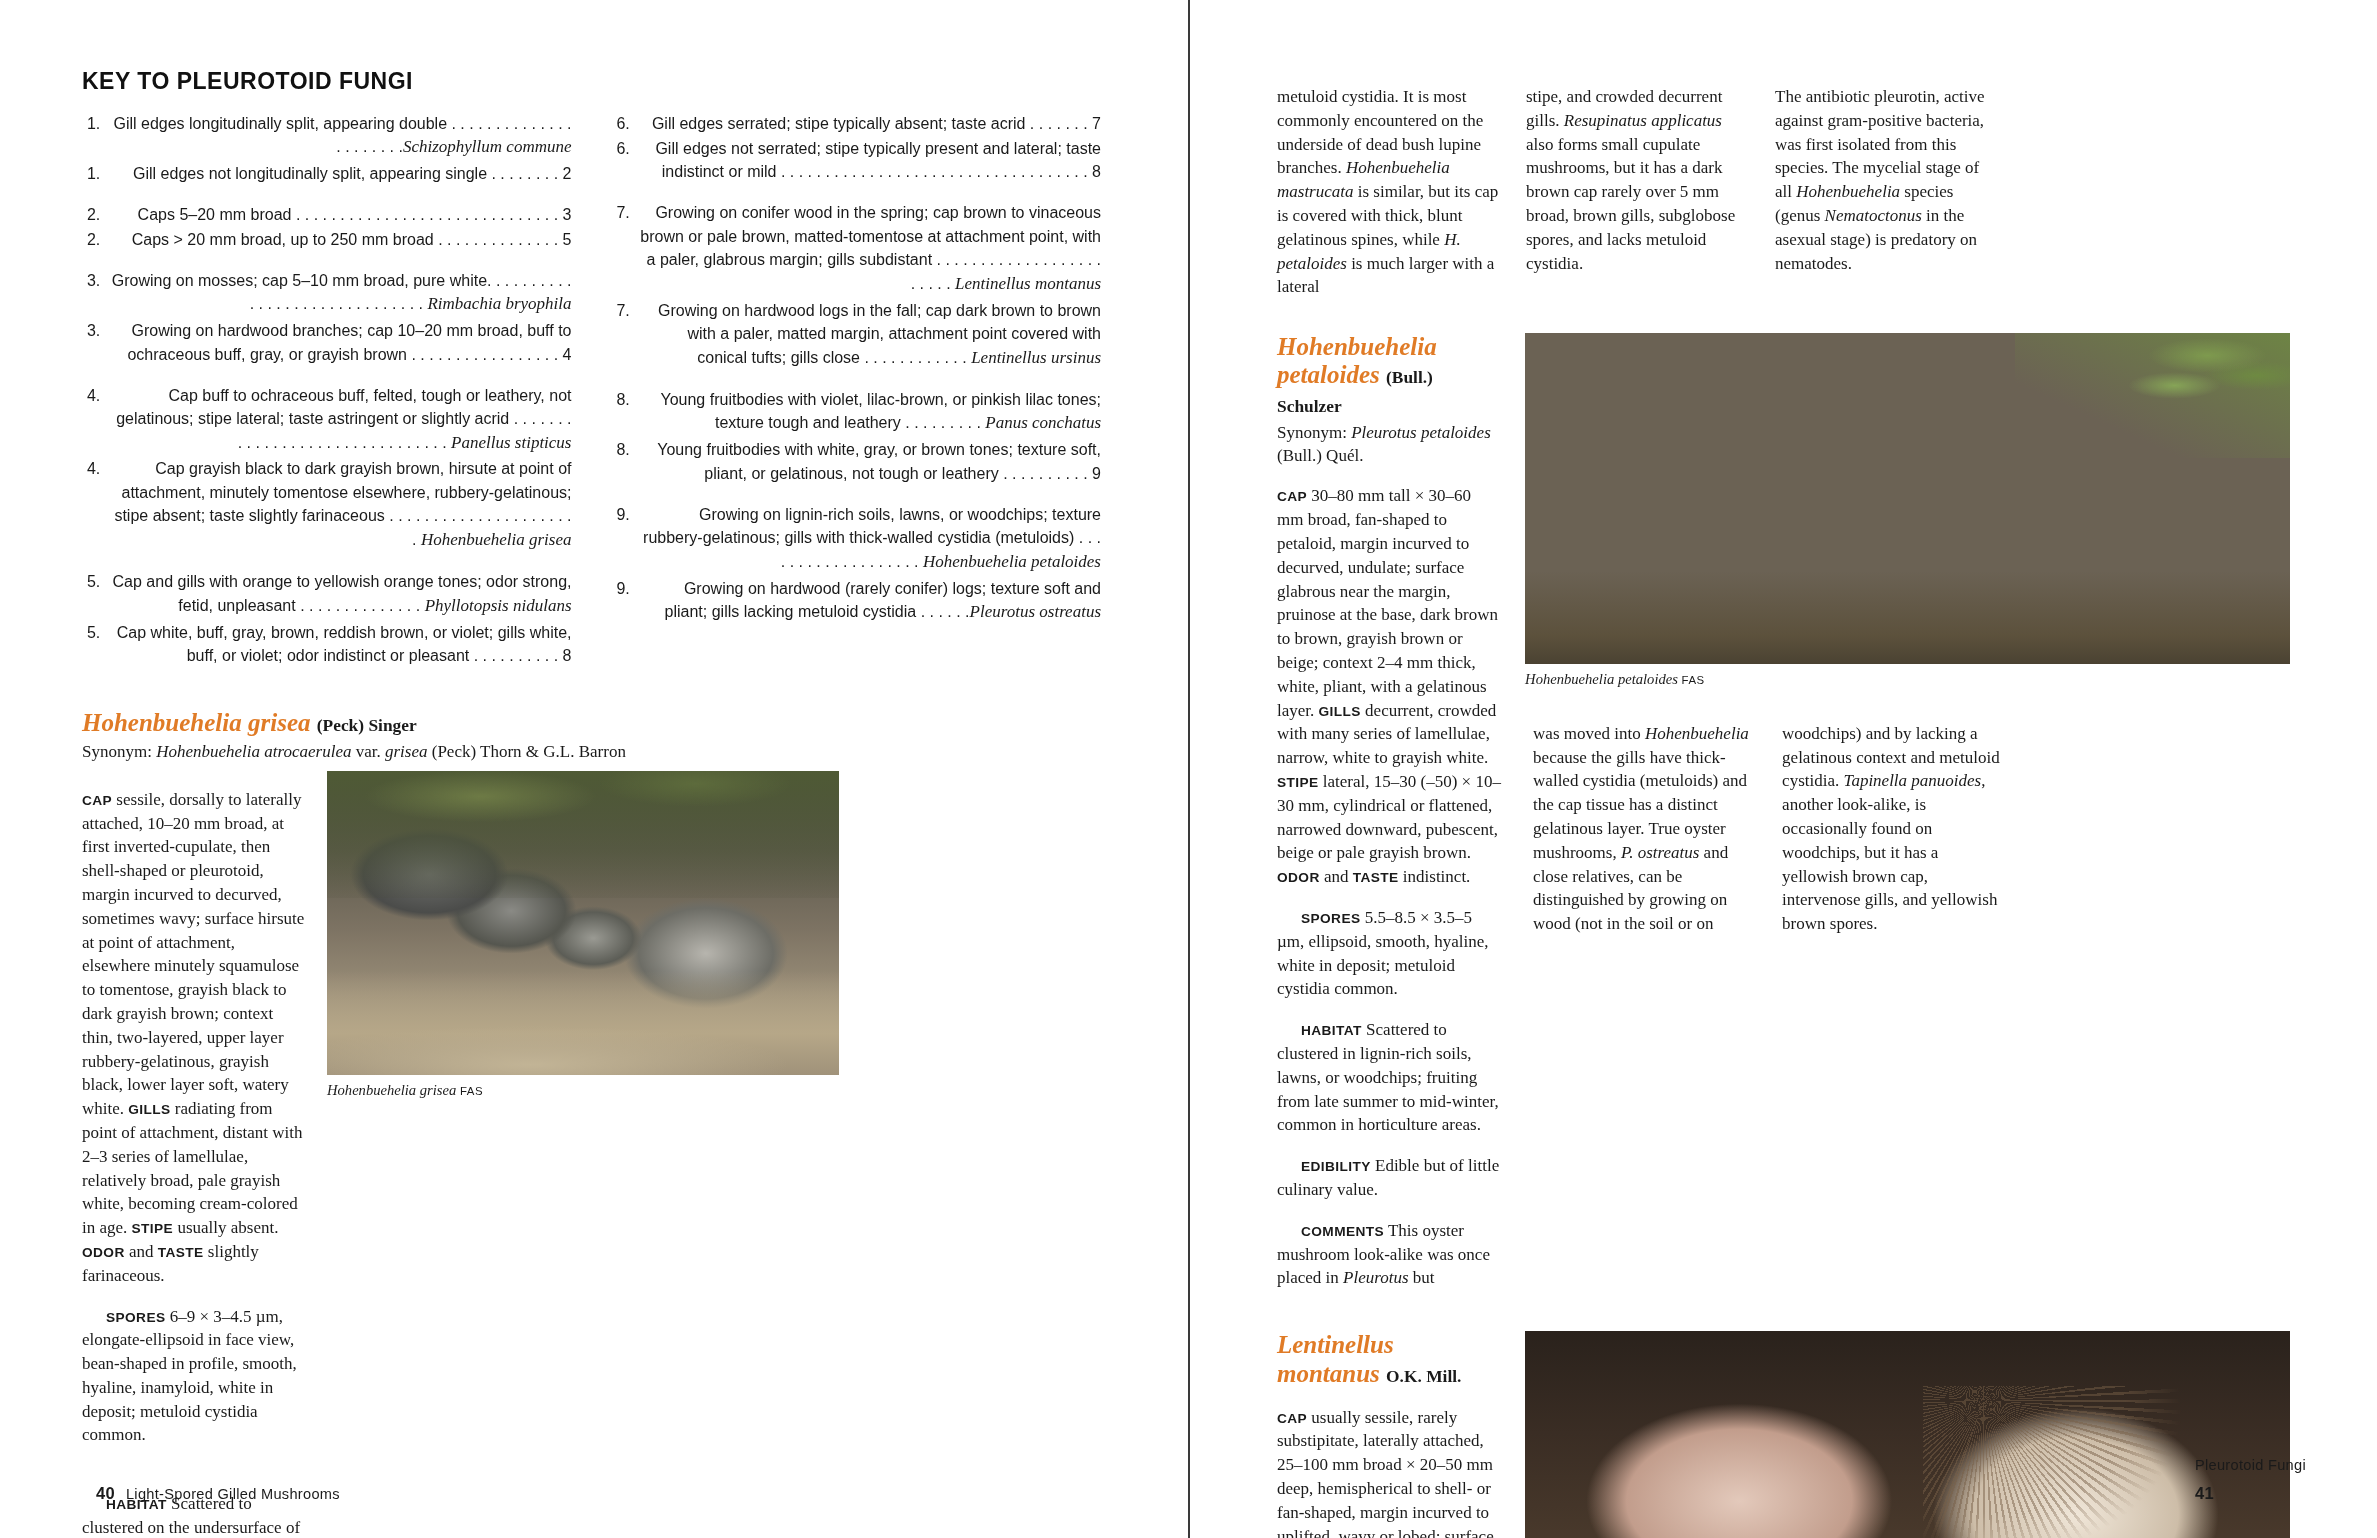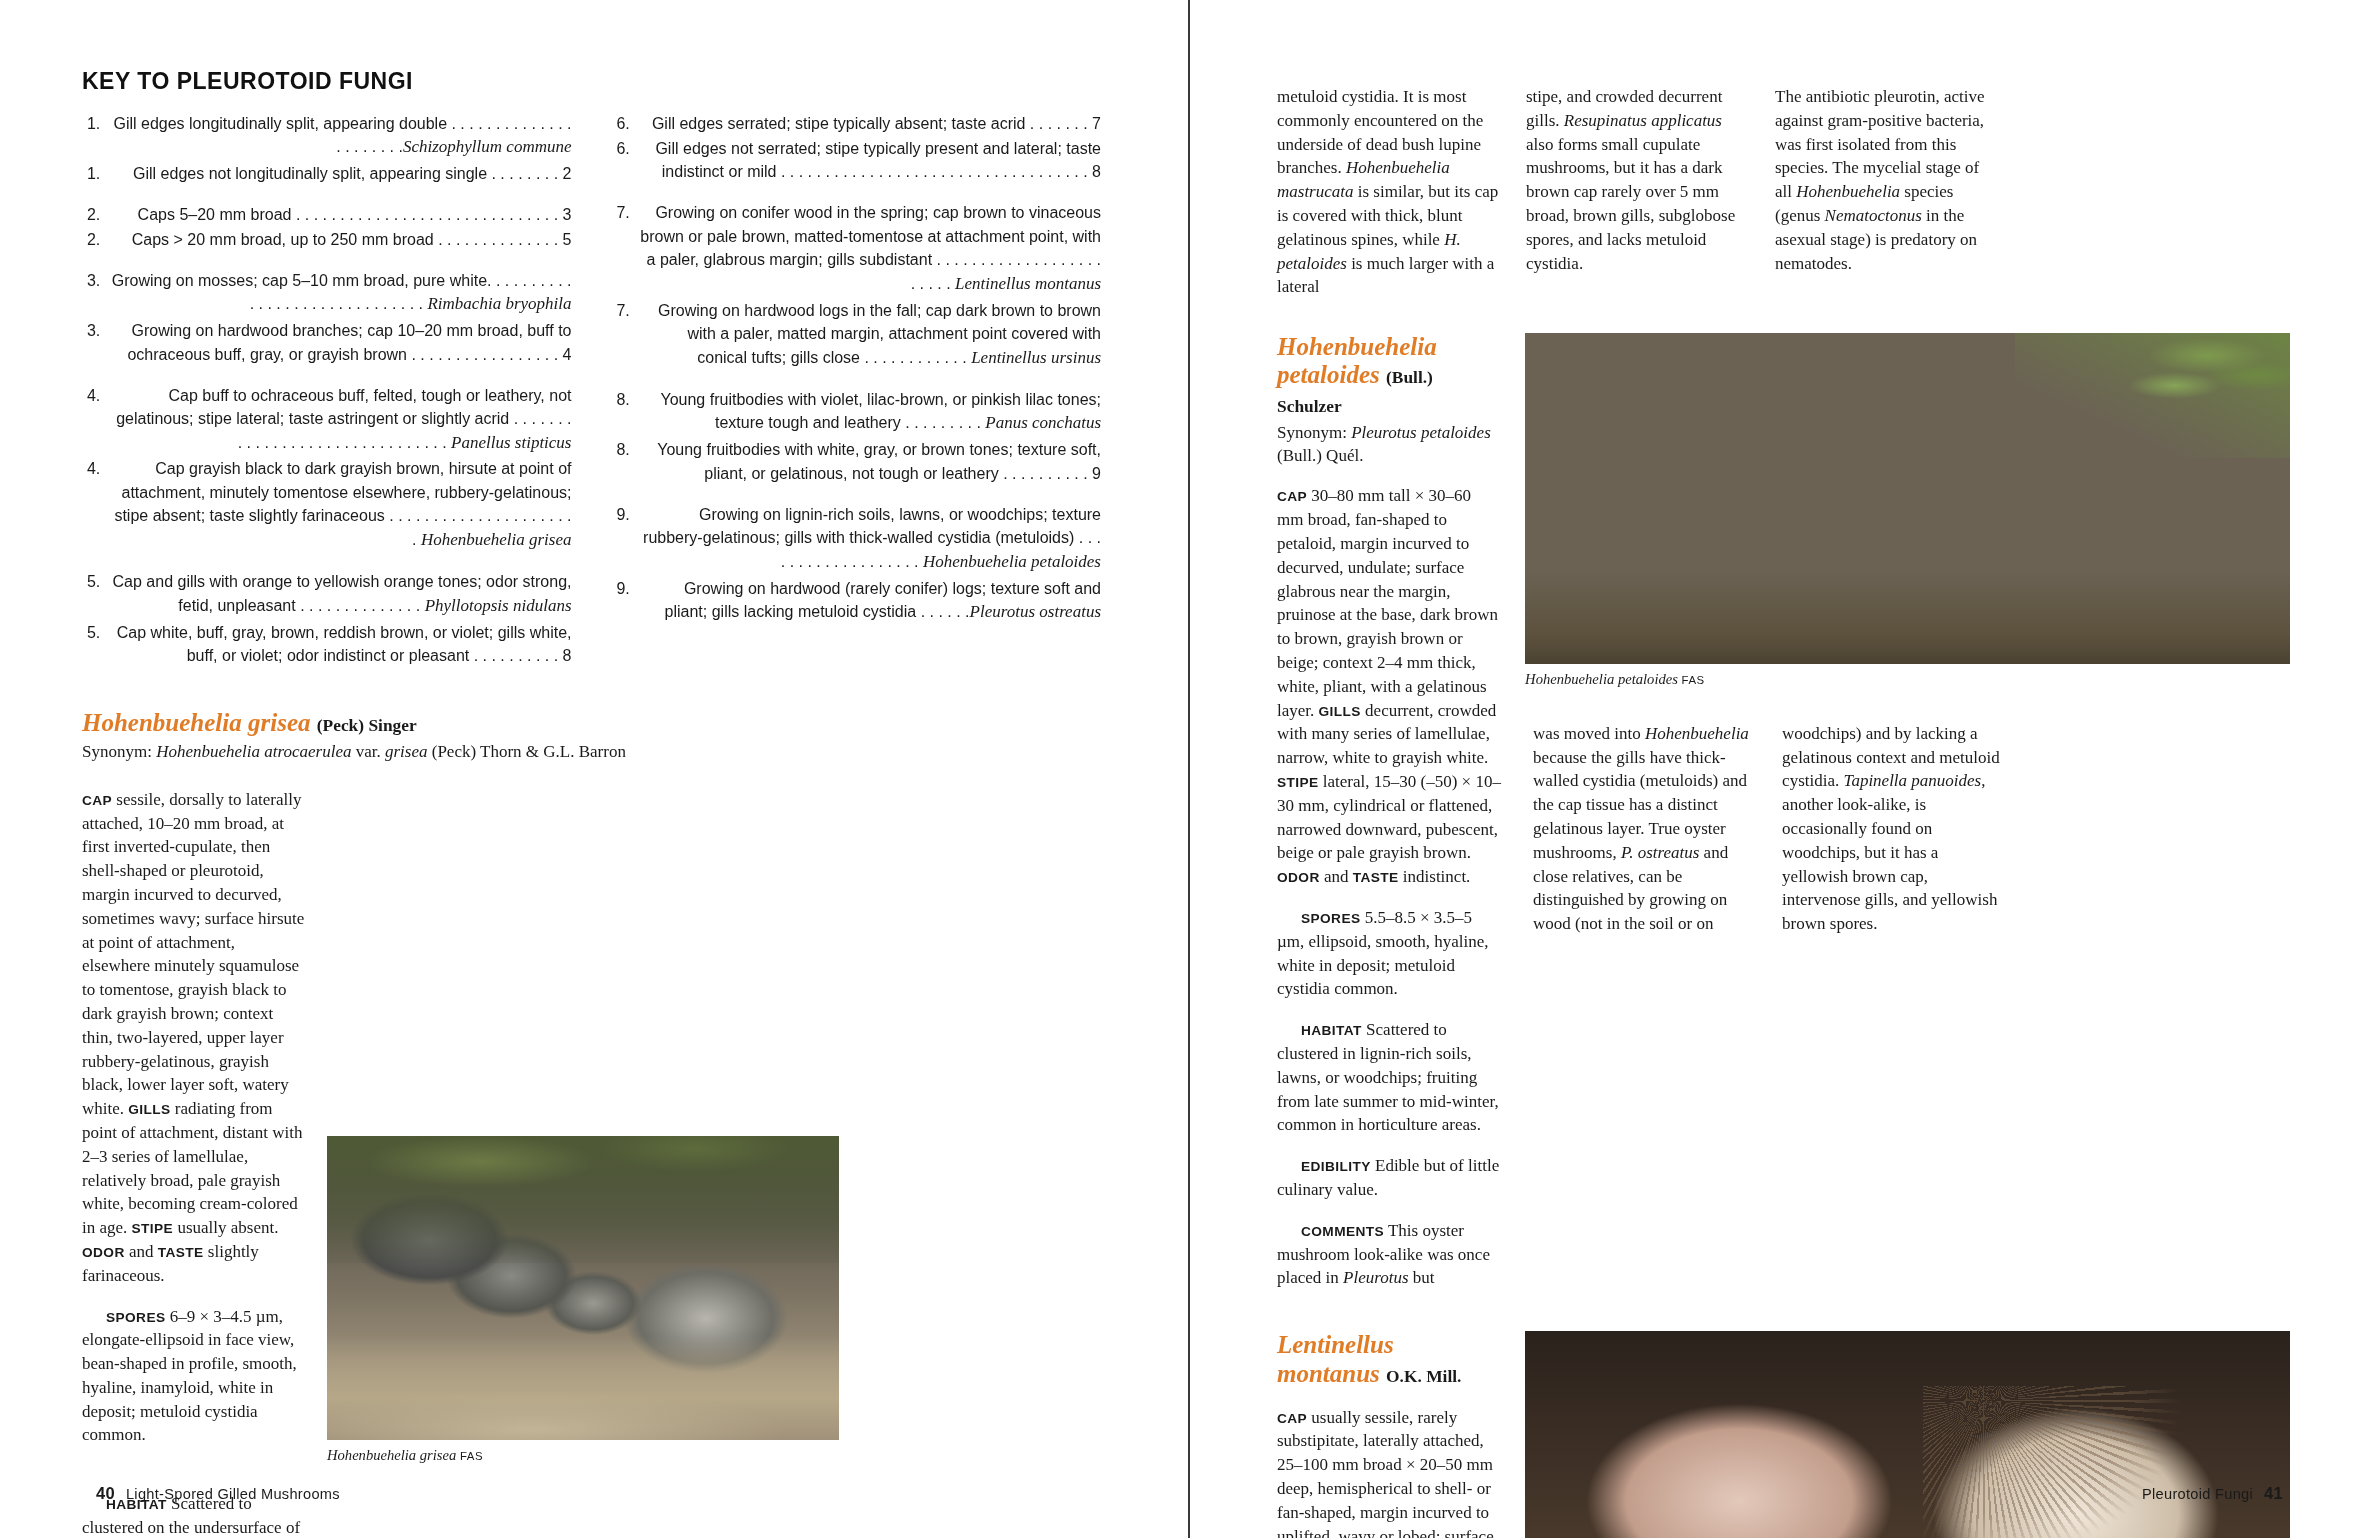--- a/index.html
+++ b/index.html
@@ -119,21 +119,20 @@
   .indent { text-indent: 24px; }
 
   
   .grisea-wrap {
     margin-top: 24px;
     position: relative;
   }
   .grisea-cols {
     display: flex;
     gap: 20px;
-    align-items: flex-end;
   }
   .grisea-textcol {
     width: 225px;
   }
   .grisea-imgcol {
     width: 512px;
   }
   .photo {
     display: block;
     width: 100%;
@@ -182,21 +181,21 @@
     position: absolute;
     bottom: 35px;
     font-family: "Liberation Sans", sans-serif;
     font-size: 14.6px;
     letter-spacing: 0.3px;
     display: flex;
     align-items: baseline;
     gap: 11px;
   }
   .folio-left { left: 96px; }
-  .folio-right { right: 95px; }
+  .folio-right { right: 72px; flex-direction: column; }
   .folio-num { font-weight: 700; font-size: 16.5px; }
 
   
   .ph {
     position: relative;
     background: #6b6254;
   }
   .ph::after {
     content: "";
     position: absolute;

